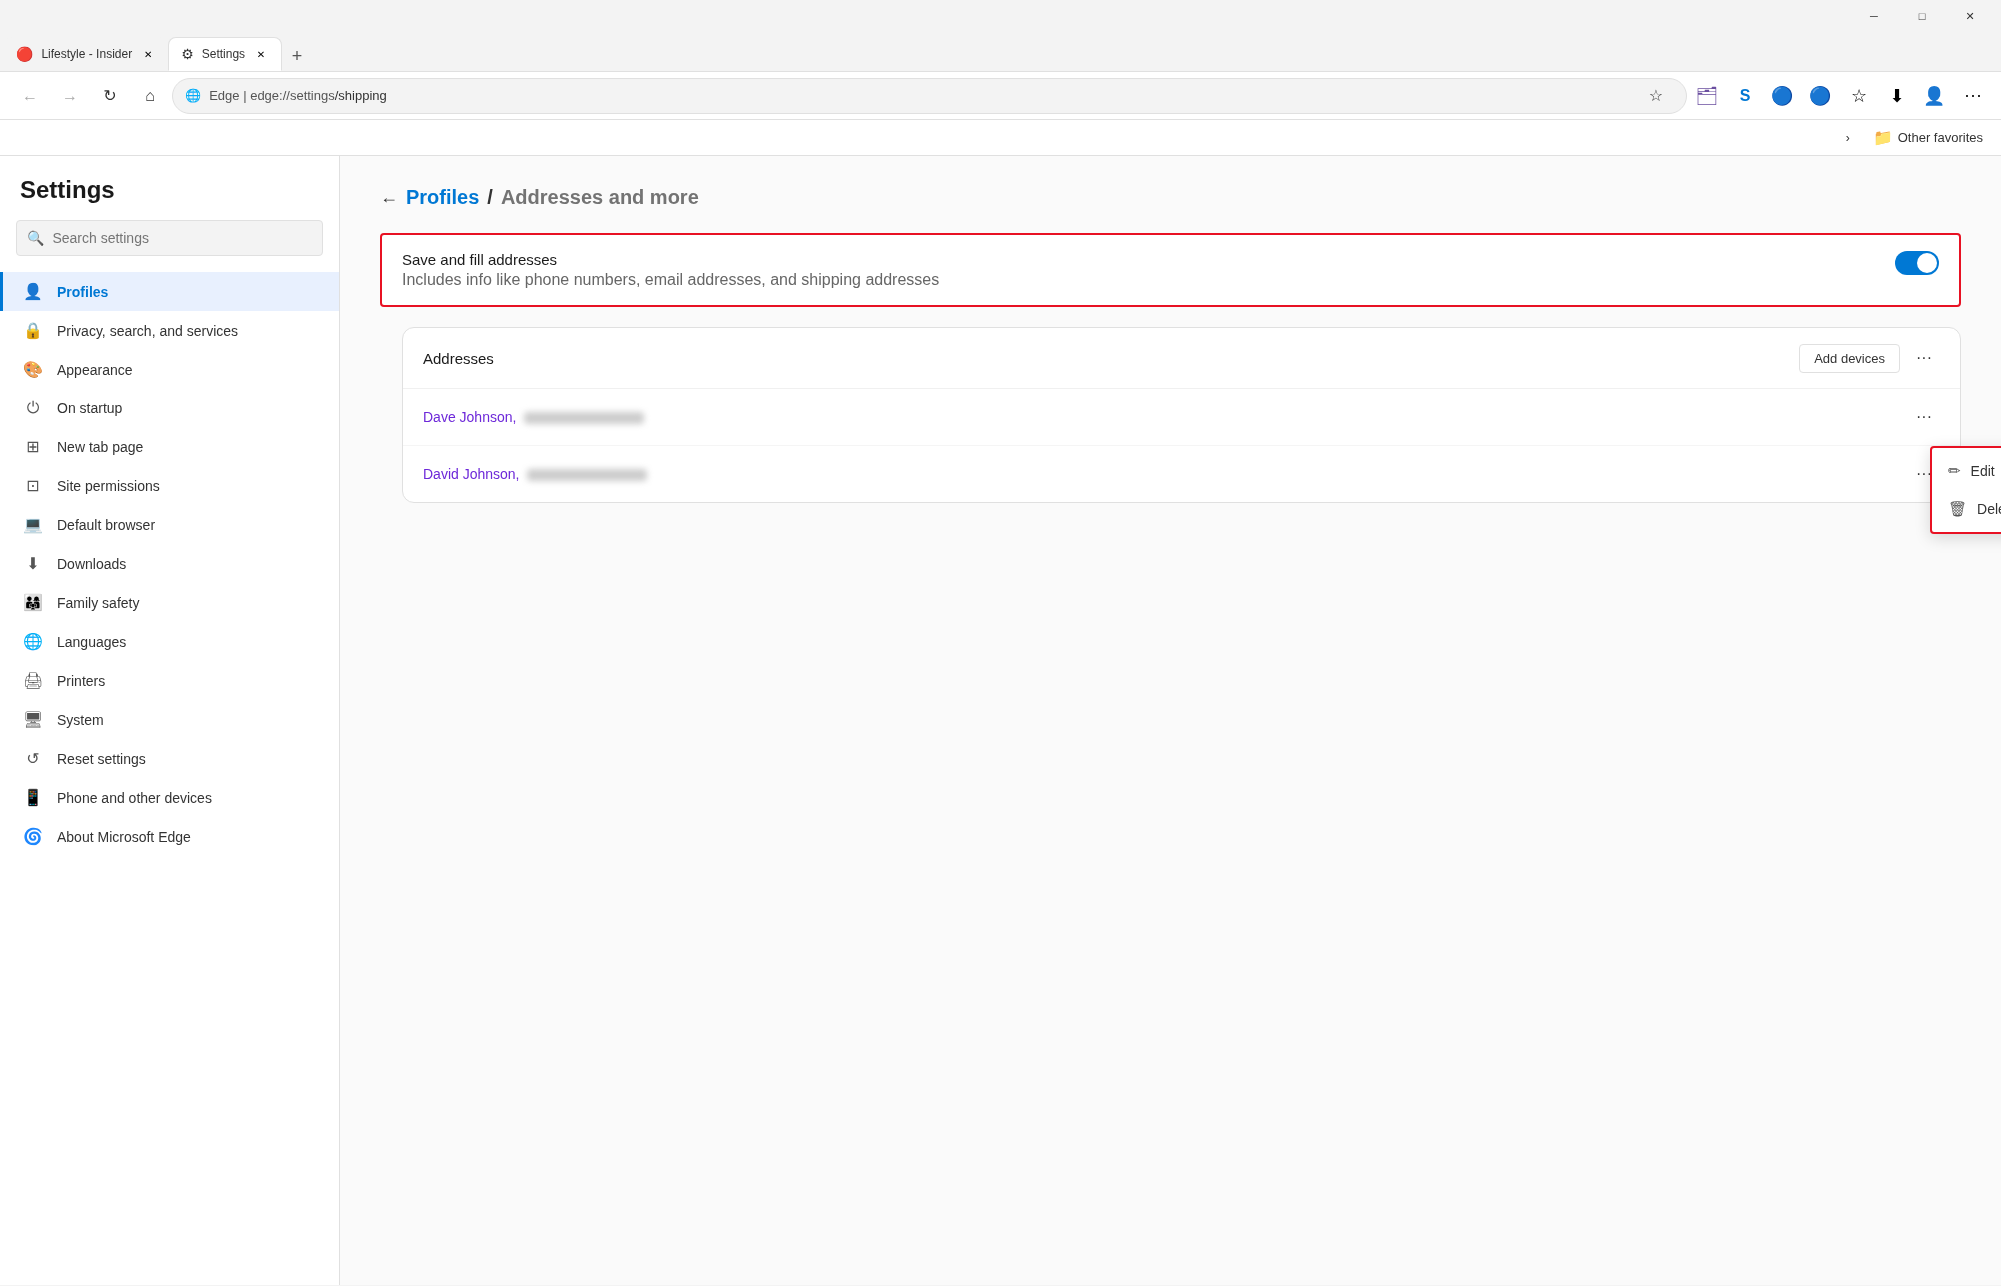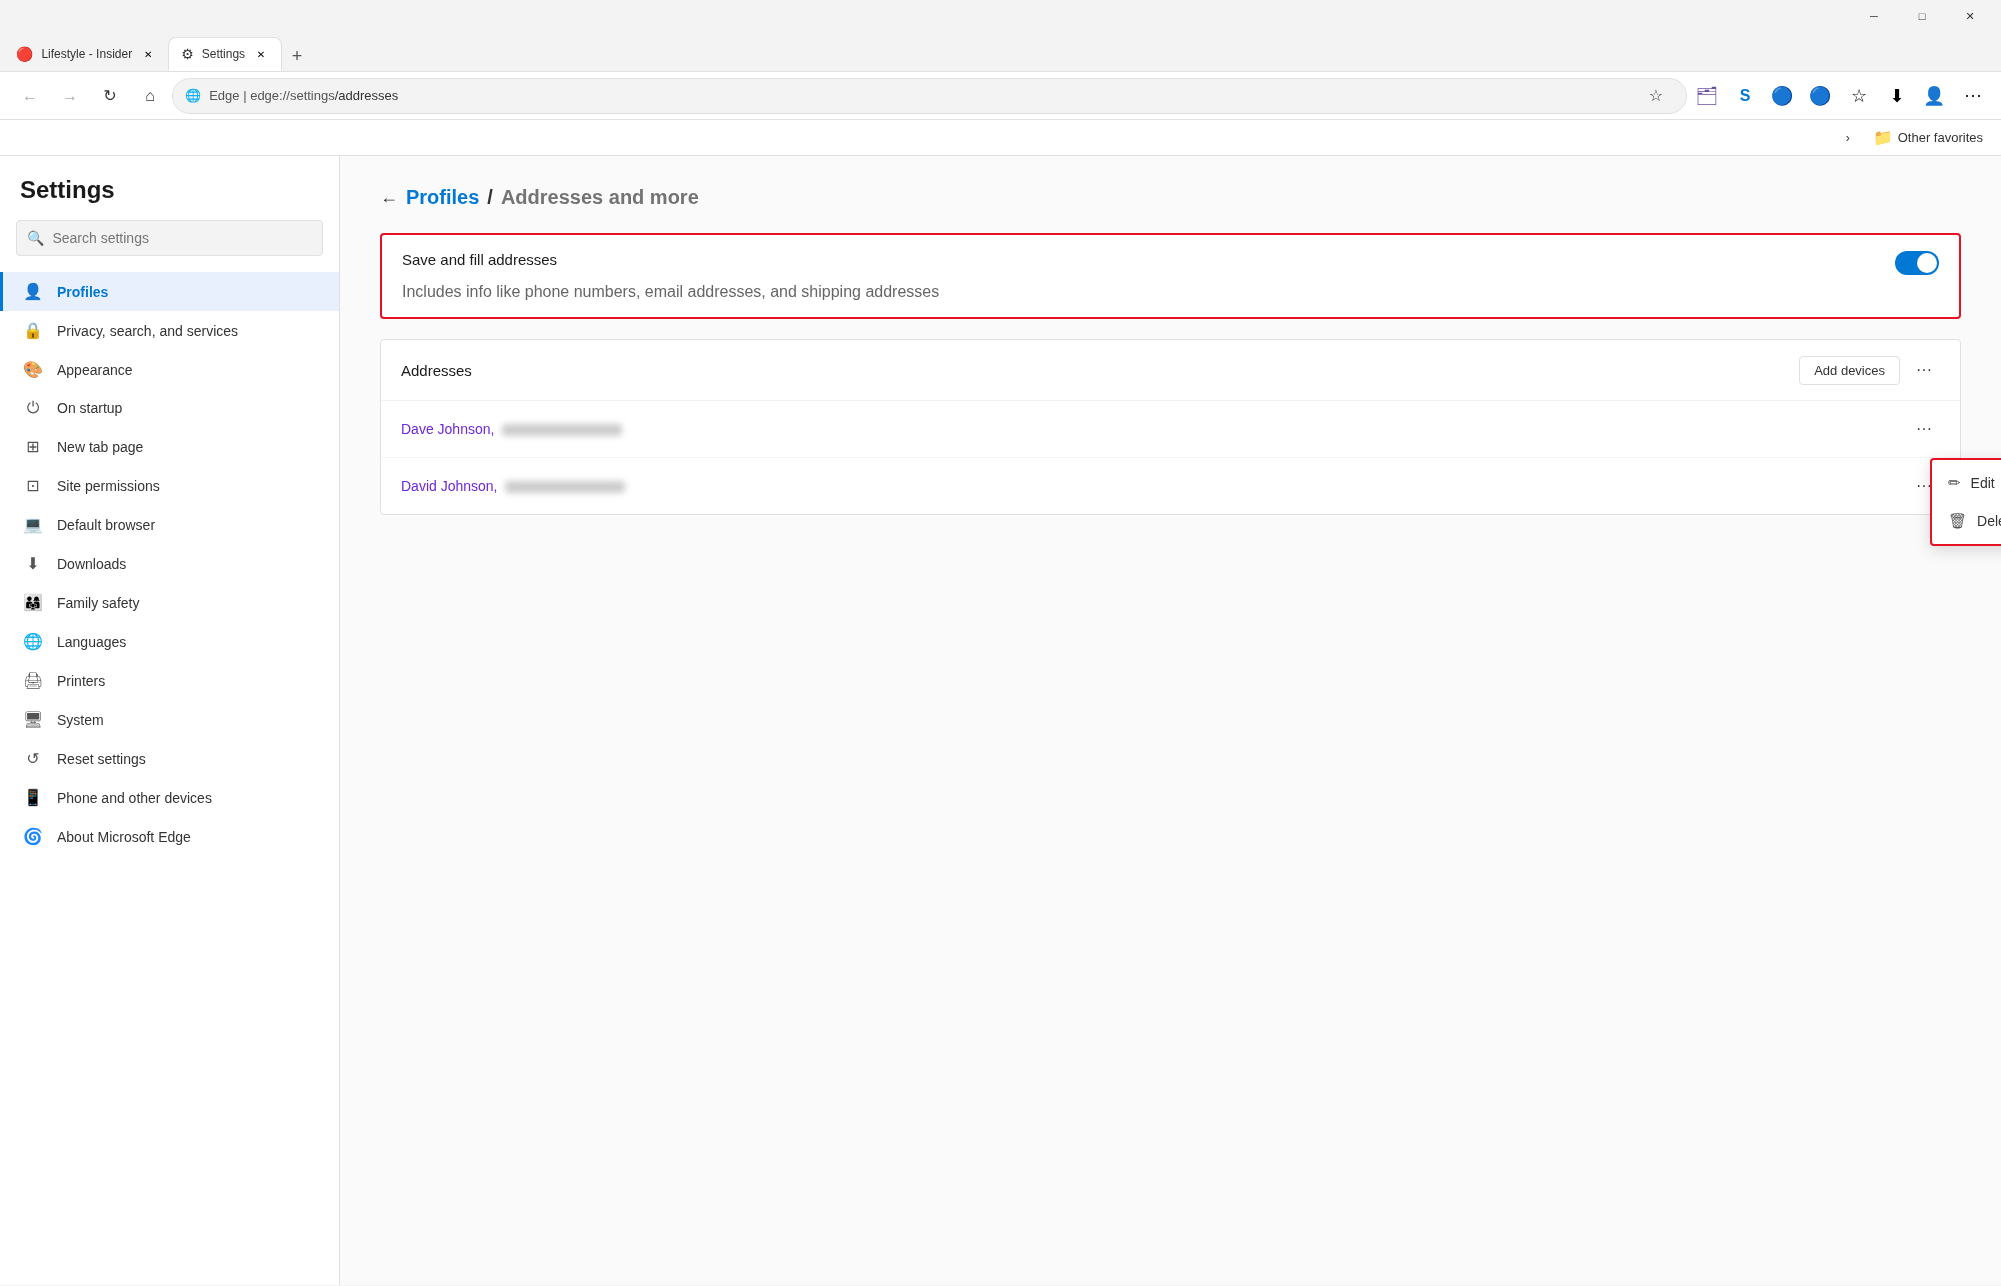--- a/index.html
+++ b/index.html
@@ -179,41 +179,42 @@
     .save-fill-card {
       background: white;
       border: 2px solid #e81123;
       border-radius: 4px;
       padding: 16px 20px;
       display: flex; align-items: flex-start;
       justify-content: space-between;
       margin-bottom: 20px;
     }
     .save-fill-info {}
-    .save-fill-title { font-size: 15px; font-weight: 500; color: #1a1a1a; margin-bottom: 15px; }
+    .save-fill-title { font-size: 15px; font-weight: 500; color: #1a1a1a; margin-bottom: 3px; }
     .save-fill-desc { font-size: 16px; color: #666; }
 
     
     .toggle {
       width: 44px; height: 24px; border-radius: 12px;
       background: #0078d4; position: relative;
       cursor: pointer; flex-shrink: 0;
       border: none;
     }
     .toggle::after {
       content: '';
       position: absolute; top: 2px; right: 2px;
       width: 20px; height: 20px; border-radius: 50%;
       background: white;
     }
 
     
     .addresses-section {
-      background: white; border-radius: 4px;
+      background: white; border-radius: 12px;
       border: 1px solid #e0e0e0;
+      margin-left: 22px;
     }
     .addresses-header {
       display: flex; align-items: center; justify-content: space-between;
       padding: 14px 20px;
       border-bottom: 1px solid #f0f0f0;
     }
     .addresses-title { font-size: 15px; font-weight: 500; color: #1a1a1a; }
     .addresses-actions { display: flex; align-items: center; gap: 8px; }
     .add-address-btn {
       border: 1px solid #e0e0e0; background: white;
@@ -298,21 +299,21 @@
 </div>
 
 <div class="toolbar">
   <button class="nav-btn disabled">←</button>
   <button class="nav-btn disabled">→</button>
   <button class="nav-btn">↻</button>
   <button class="nav-btn">⌂</button>
   <div class="address-bar-container">
     <span class="address-bar-icon">🌐</span>
     <span class="address-bar-text">
-      <span class="address-bar-domain">Edge  |  edge://settings</span><span class="address-bar-path">/addresses</span>
+      <span class="address-bar-domain">Edge  |  edge://settings</span><span class="address-bar-path">/shipping</span>
     </span>
     <button class="nav-btn" style="font-size:16px;">☆</button>
   </div>
   <div class="toolbar-icons">
     <button class="toolbar-icon-btn icon-purple">🗂</button>
     <button class="toolbar-icon-btn" style="font-size:16px;font-weight:bold;color:#0078d4;">S</button>
     <button class="toolbar-icon-btn icon-green">🔵</button>
     <button class="toolbar-icon-btn icon-blue">🔵</button>
     <button class="toolbar-icon-btn">☆</button>
     <button class="toolbar-icon-btn">⬇</button>

